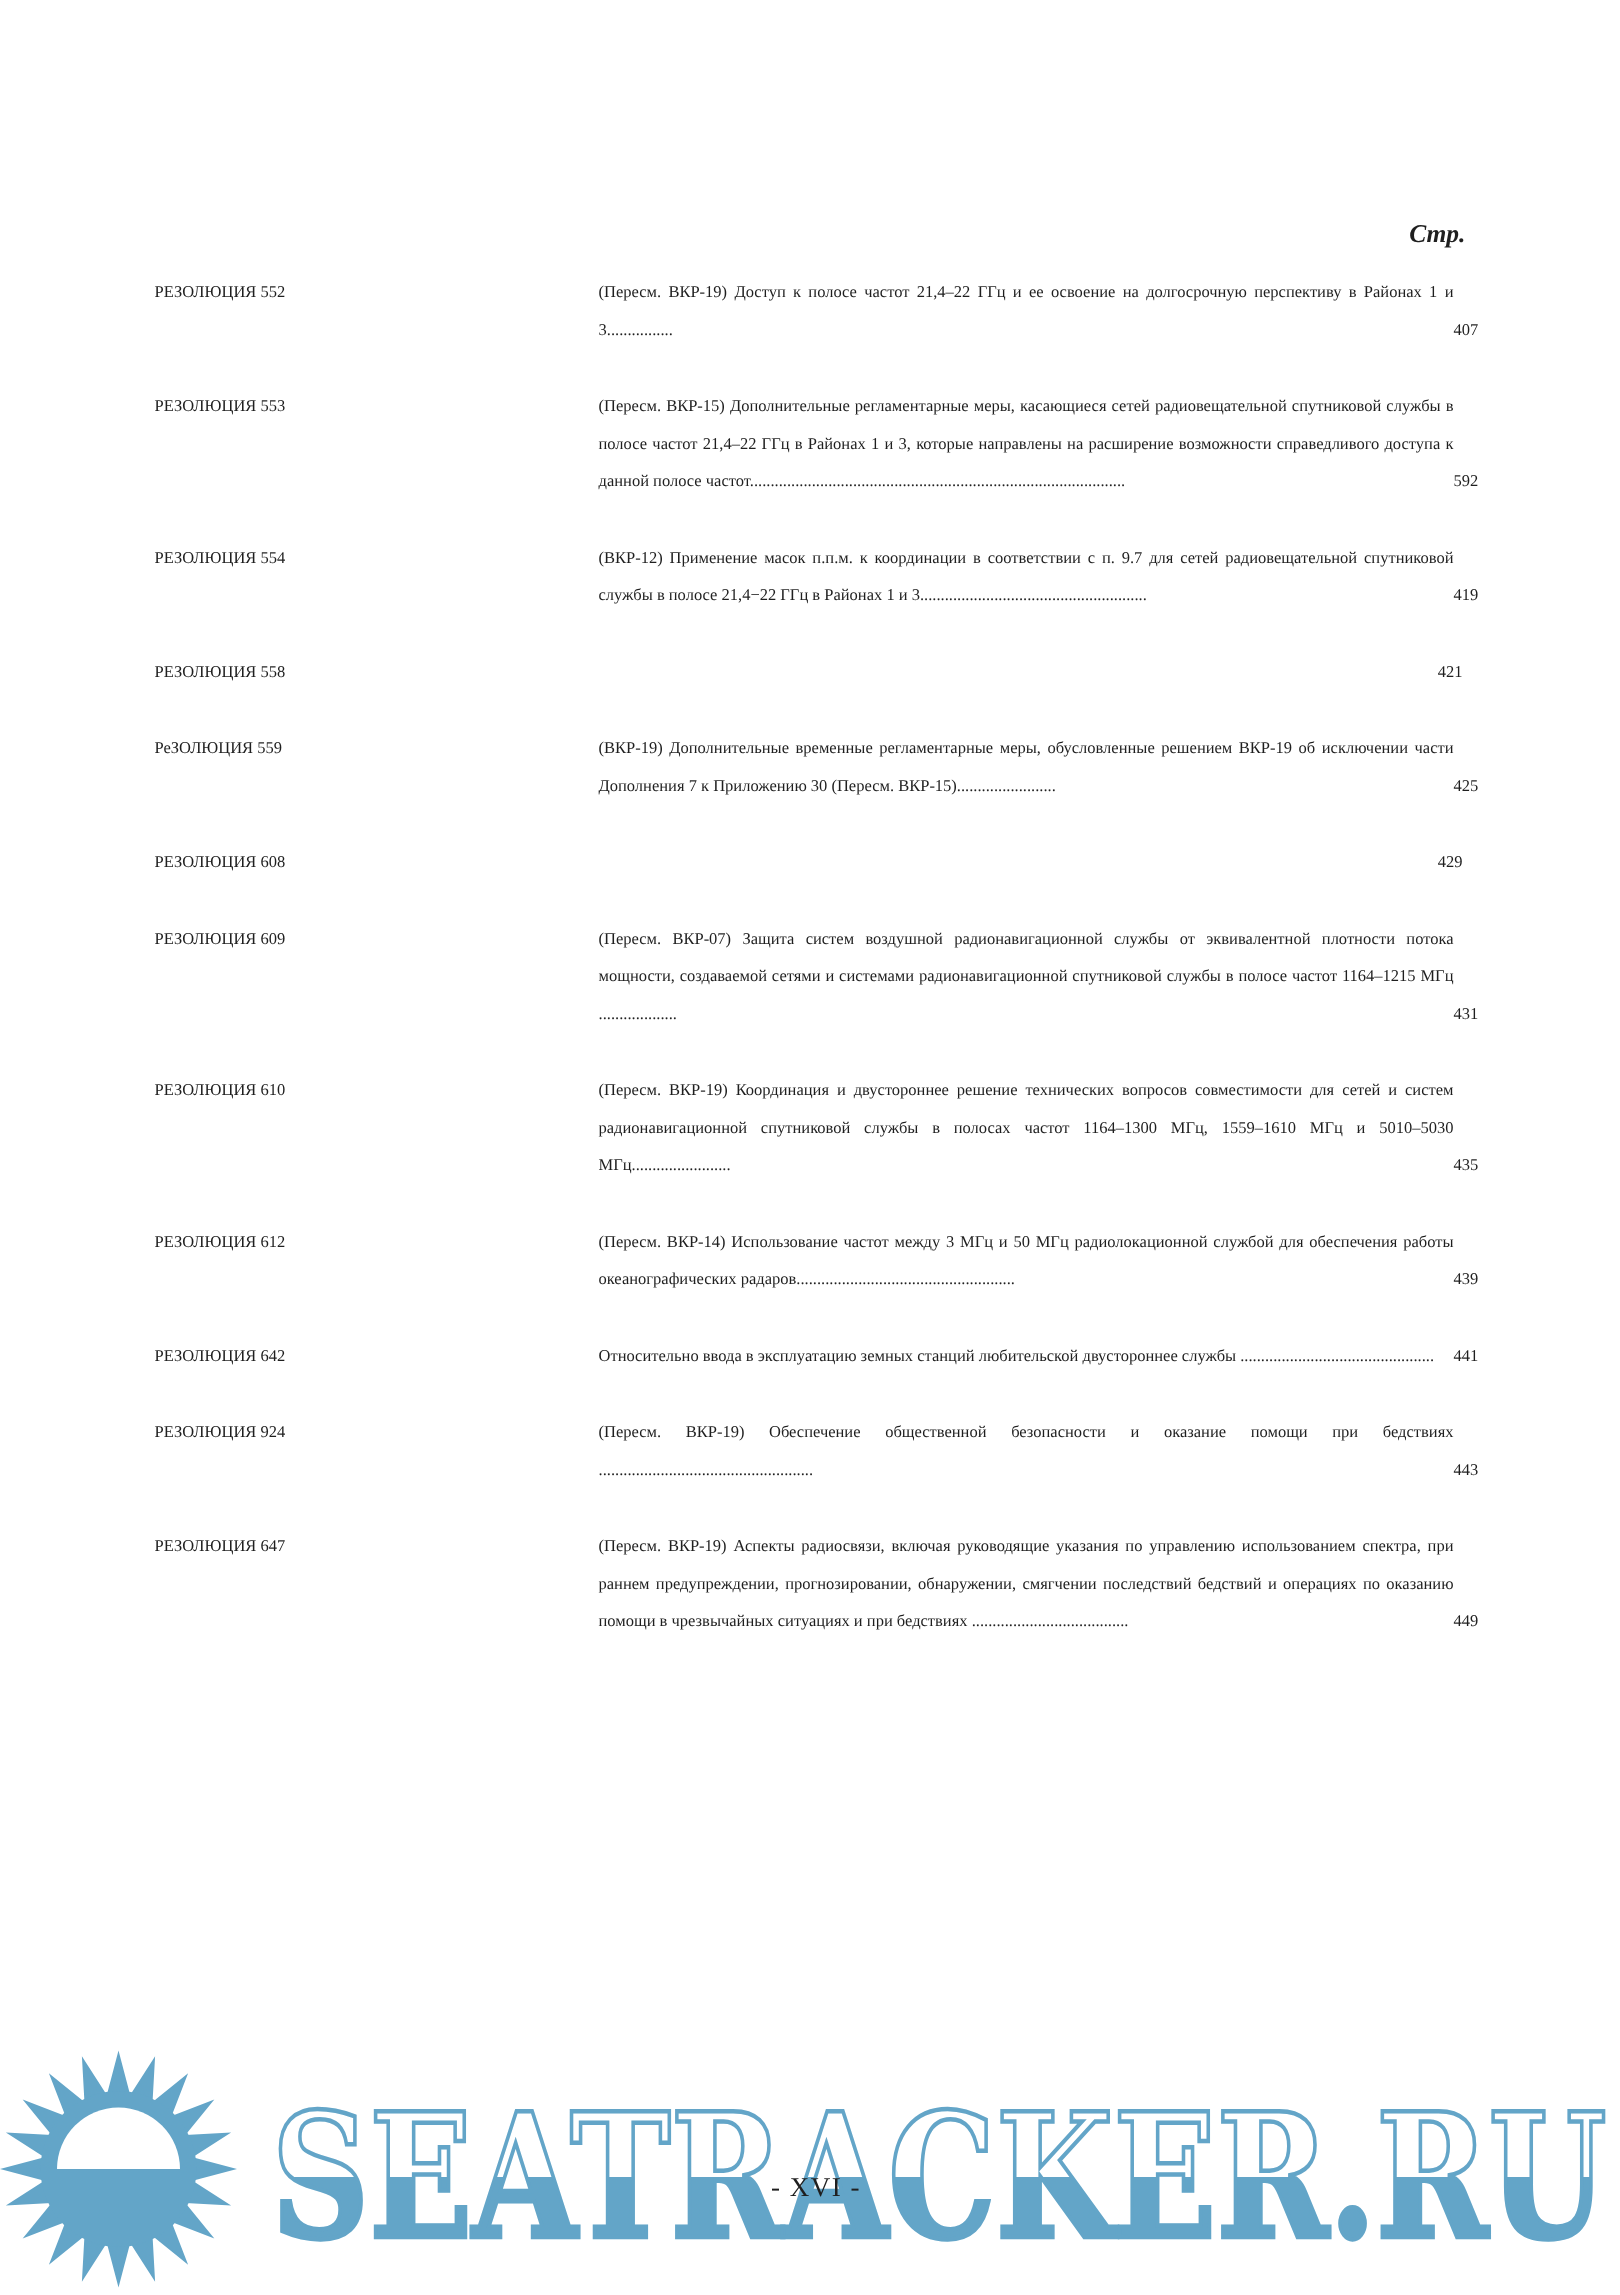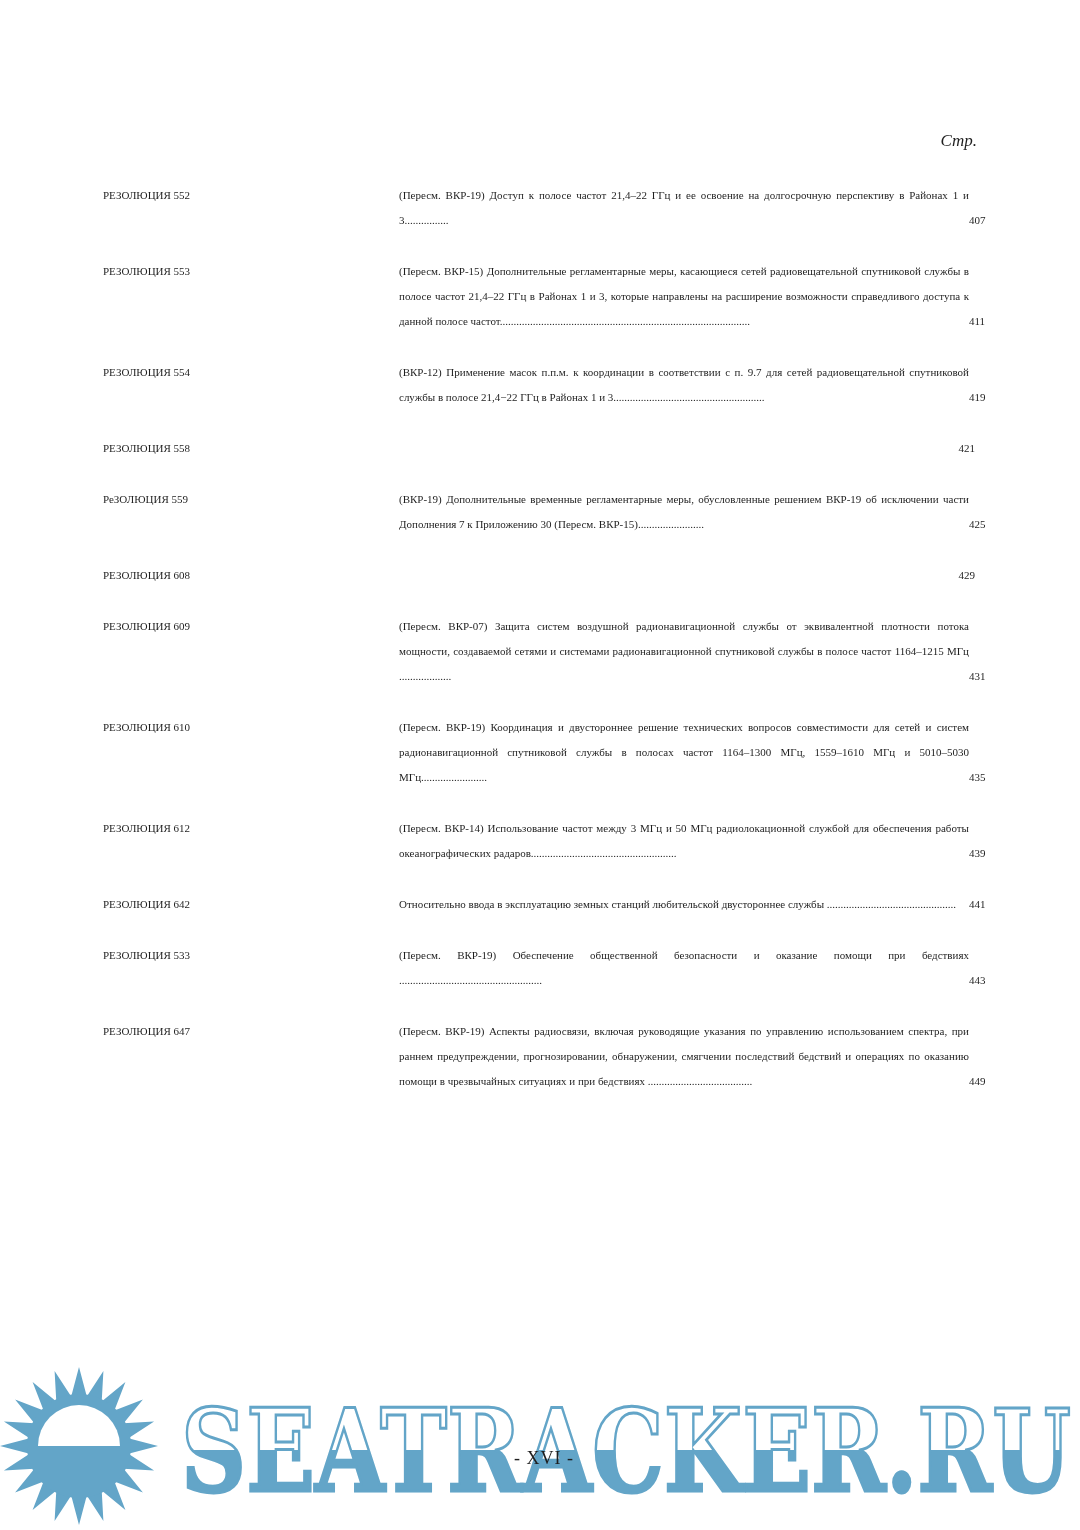--- a/index.html
+++ b/index.html
@@ -13,25 +13,26 @@
   .page {
     position: relative;
     width: 1080px;
     height: 1530px;
     background: #ffffff;
     font-family: "Liberation Serif", serif;
     color: #1f1f1f;
   }
   .header-right {
     position: absolute;
-    top: 131px;
+    top: 146px;
     right: 103px;
     font-size: 17px;
     font-style: italic;
     z-index: 1;
+    font-weight: bold;
   }
   .toc {
     position: absolute;
     top: 183px;
     left: 103px;
     width: 872px;
     z-index: 1;
   }
   .entry {
     display: flex;
@@ -83,21 +84,21 @@
   <div class="toc" id="toc">
     <div class="entry">
       <div class="label">РЕЗОЛЮЦИЯ 552</div>
       <div class="desc">(Пересм. ВКР-19) Доступ к полосе частот 21,4–22 ГГц и ее освоение на долгосрочную перспективу в Районах 1 и 3................</div>
       <div class="pageno">407</div>
     </div>
 
     <div class="entry">
       <div class="label">РЕЗОЛЮЦИЯ 553</div>
       <div class="desc">(Пересм. ВКР-15) Дополнительные регламентарные меры, касающиеся сетей радиовещательной спутниковой службы в полосе частот 21,4–22 ГГц в Районах 1 и 3, которые направлены на расширение возможности справедливого доступа к данной полосе частот...........................................................................................</div>
-      <div class="pageno">411</div>
+      <div class="pageno">592</div>
     </div>
 
     <div class="entry">
       <div class="label">РЕЗОЛЮЦИЯ 554</div>
       <div class="desc">(ВКР-12) Применение масок п.п.м. к координации в соответствии с п. 9.7 для сетей радиовещательной спутниковой службы в полосе 21,4−22 ГГц в Районах 1 и 3.......................................................</div>
       <div class="pageno">419</div>
     </div>
 
     <div class="entry">
       <div class="label">РЕЗОЛЮЦИЯ 558</div>
@@ -133,21 +134,21 @@
       <div class="pageno">439</div>
     </div>
 
     <div class="entry">
       <div class="label">РЕЗОЛЮЦИЯ 642</div>
       <div class="desc">Относительно ввода в эксплуатацию земных станций любительской двустороннее службы ...............................................</div>
       <div class="pageno">441</div>
     </div>
 
     <div class="entry">
-      <div class="label">РЕЗОЛЮЦИЯ 533</div>
+      <div class="label">РЕЗОЛЮЦИЯ 924</div>
       <div class="desc">(Пересм. ВКР-19) Обеспечение общественной безопасности и оказание помощи при бедствиях ....................................................</div>
       <div class="pageno">443</div>
     </div>
 
     <div class="entry">
       <div class="label">РЕЗОЛЮЦИЯ 647</div>
       <div class="desc">(Пересм. ВКР-19) Аспекты радиосвязи, включая руководящие указания по управлению использованием спектра, при раннем предупреждении, прогнозировании, обнаружении, смягчении последствий бедствий и операциях по оказанию помощи в чрезвычайных ситуациях и при бедствиях ......................................</div>
       <div class="pageno">449</div>
     </div>
   </div>

